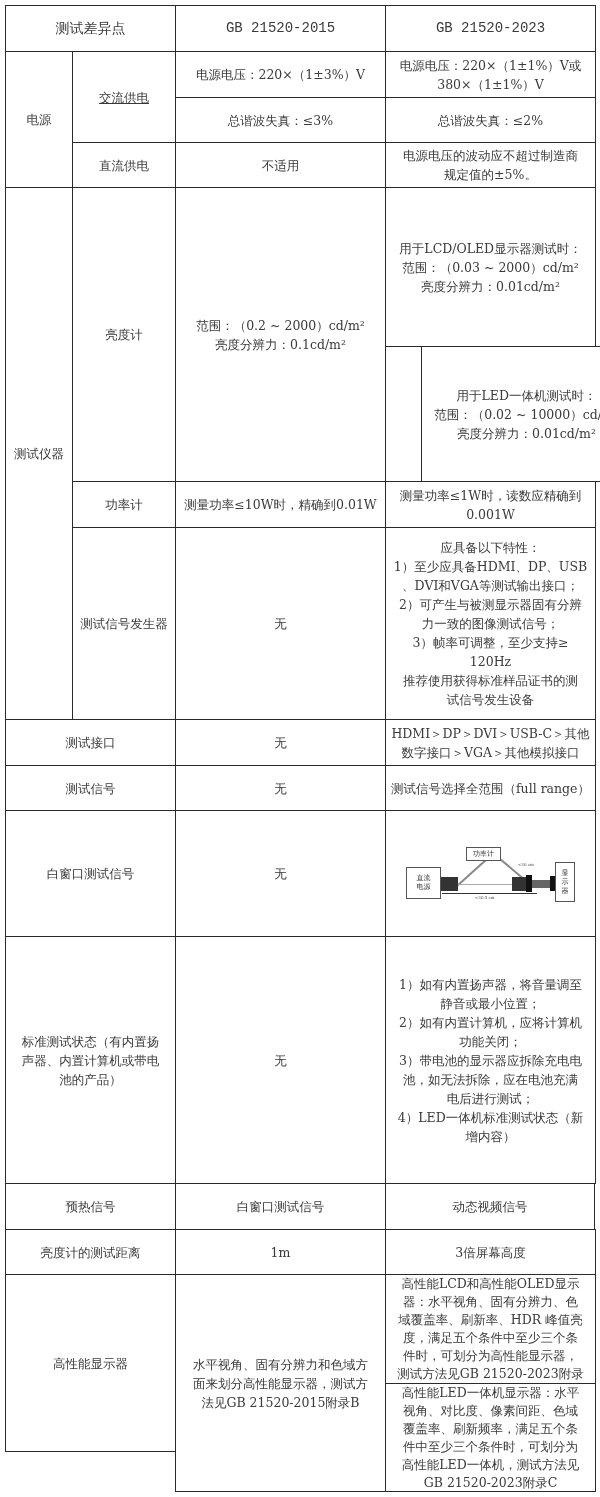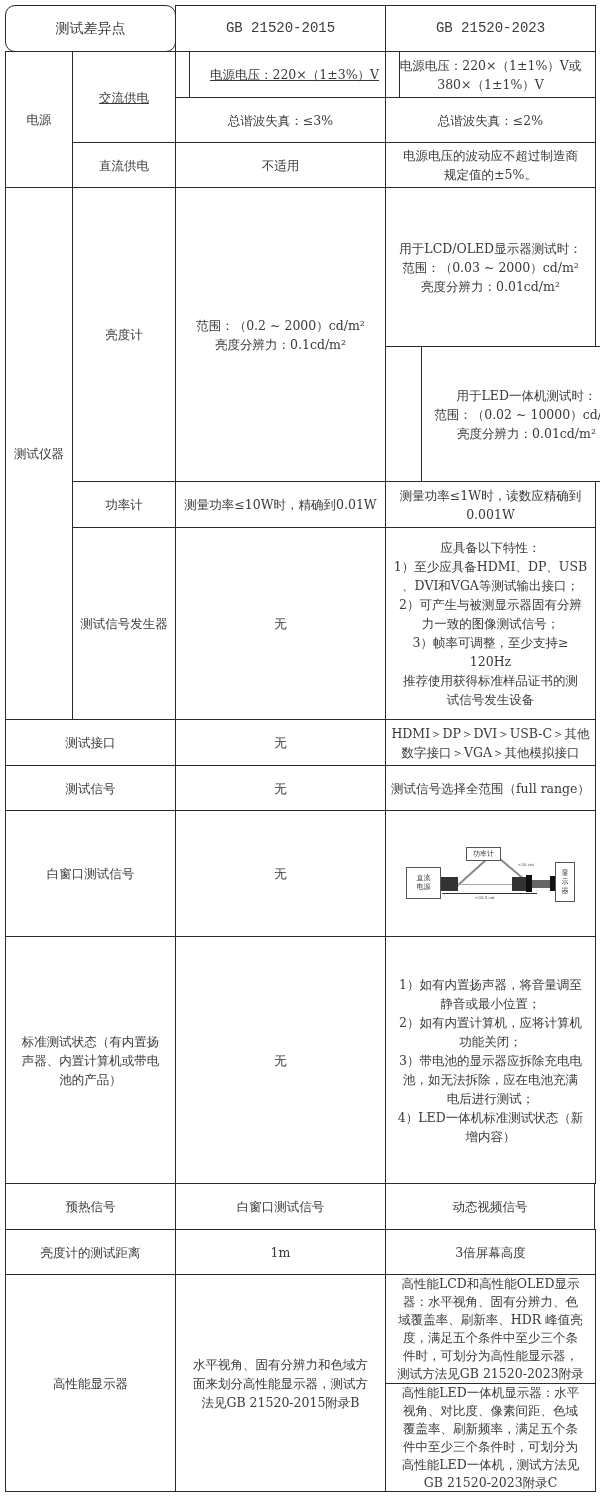--- a/index.html
+++ b/index.html
@@ -12,37 +12,37 @@
   .box{position:absolute;border:1px solid #555;background:#fff;font-size:7px;line-height:9px;display:flex;align-items:center;justify-content:center;text-align:center;color:#333;box-sizing:border-box;}
   .bar{position:absolute;background:#333;}
   .line{position:absolute;background:#888;height:2px;transform-origin:0 50%;}
   .dim{position:absolute;font-size:4px;color:#444;}
 </style>
 </head>
 <body>
 
 <div>
 
-  <div class="cell hdr" style="left:5px;top:5px;width:171px;height:47px;border-radius:10px;">
+  <div class="cell hdr" style="left:5px;top:5px;width:171px;height:47px;">
       <span>测试差异点</span>
     </div>
   <div class="cell hdr latin" style="left:175px;top:5px;width:211px;height:47px;">
       <span>GB 21520-2015</span>
     </div>
   <div class="cell hdr latin" style="left:385px;top:5px;width:211px;height:47px;">
       <span>GB 21520-2023</span>
     </div>
 
   <div class="cell" style="left:5px;top:51px;width:68px;height:137px;">
       <span>电源</span>
     </div>
   <div class="cell" style="left:72px;top:51px;width:104px;height:92px;text-decoration:underline;">
       <span>交流供电</span>
     </div>
-  <div class="cell" style="left:189px;top:51px;width:211px;height:47px;text-decoration:underline;">
+  <div class="cell" style="left:175px;top:51px;width:211px;height:47px;">
       <span>电源电压：220×（1±3%）V</span>
     </div>
   <div class="cell" style="left:385px;top:51px;width:211px;height:47px;">
       <span>电源电压：220×（1±1%）V或
 380×（1±1%）V</span>
     </div>
   <div class="cell" style="left:175px;top:97px;width:211px;height:46px;">
       <span>总谐波失真：≤3%</span>
     </div>
   <div class="cell" style="left:385px;top:97px;width:211px;height:46px;">
@@ -197,21 +197,21 @@
   <div class="cell" style="left:5px;top:1229px;width:171px;height:46px;">
       <span>亮度计的测试距离</span>
     </div>
   <div class="cell" style="left:175px;top:1229px;width:211px;height:46px;">
       <span>1m</span>
     </div>
   <div class="cell" style="left:385px;top:1229px;width:211px;height:46px;">
       <span>3倍屏幕高度</span>
     </div>
 
-  <div class="cell" style="left:5px;top:1274px;width:171px;height:218px;">
+  <div class="cell" style="left:5px;top:1274px;width:171px;height:178px;">
       <span>高性能显示器</span>
     </div>
   <div class="cell" style="left:175px;top:1274px;width:211px;height:218px;">
       <span>水平视角、固有分辨力和色域方
 面来划分高性能显示器，测试方
 法见GB 21520-2015附录B</span>
     </div>
   <div class="cell" style="left:385px;top:1274px;width:211px;height:110px;line-height:18px;">
       <span>高性能LCD和高性能OLED显示
 器：水平视角、固有分辨力、色

